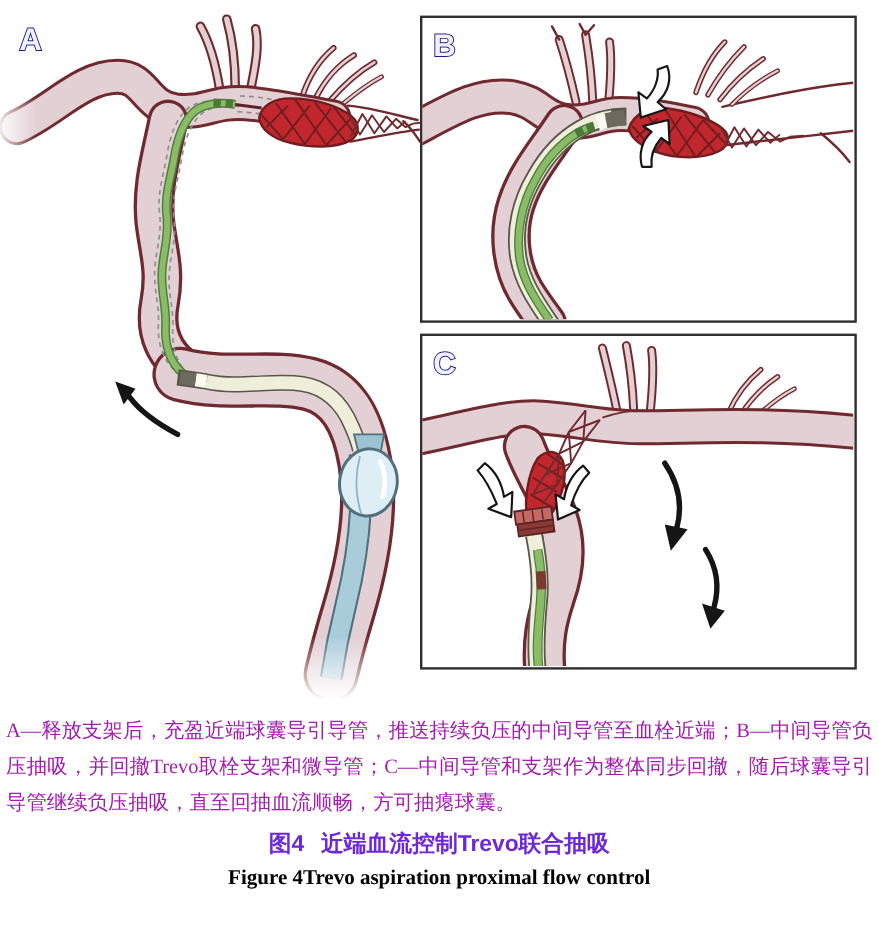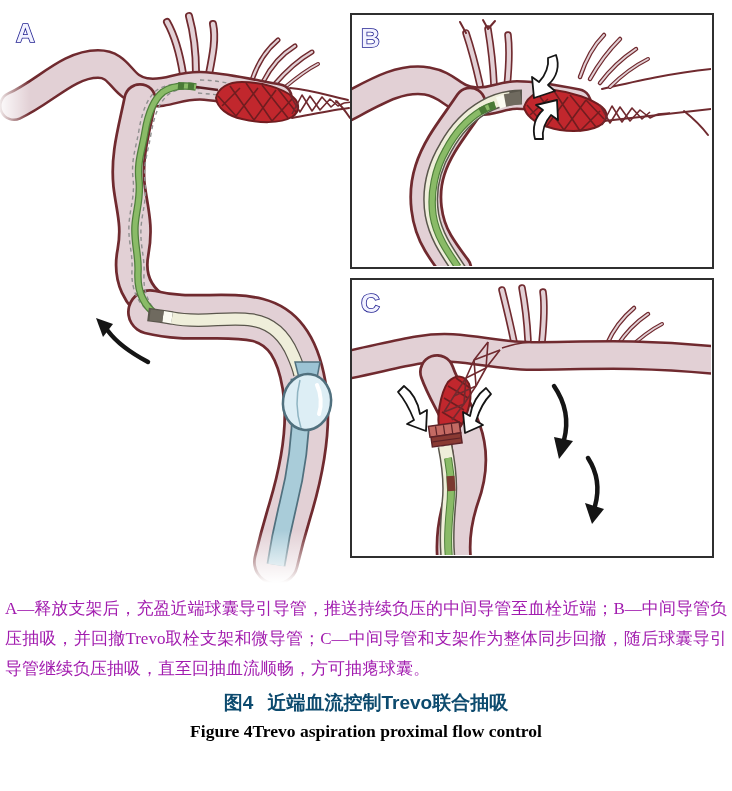--- a/index.html
+++ b/index.html
@@ -39,21 +39,21 @@
   .black-arrow-head{fill:#151515;stroke:none;}
   .shaft-o{stroke:var(--balloon-outline);fill:none;}
   .shaft{stroke:var(--balloon-blue);fill:none;}
   .balloon{fill:var(--balloon-fill);stroke:var(--balloon-outline);stroke-width:2.5;}
   .panel-label{fill:#f2f2ff;stroke:var(--panel-label-blue);stroke-width:1.6;paint-order:stroke;
     font:bold 26px "Liberation Sans", sans-serif;}
   
   .text-block{position:absolute;left:5px;top:594px;width:722px;}
   .caption{margin:0;font-size:17px;line-height:1.76;color:#a21caf;text-align:justify;
     font-family:"Liberation Serif", serif;}
-  .title-zh{margin:6px 0 0 0;text-align:center;font-weight:bold;font-size:19px;color:#0c4a6e;
+  .title-zh{margin:6px 0 0 0;text-align:center;font-weight:bold;font-size:19px;color:#6d28d9;
     font-family:"Liberation Sans", sans-serif;}
   .title-zh .pfx{margin-right:14px;}
   .title-en{margin:5px 0 0 0;text-align:center;font-weight:bold;font-size:17.5px;color:#000;
     font-family:"Liberation Serif", serif;}
   .title-en .pfx{}
 </style>
 </head>
 <body>
 
 <div class="figure-wrap">

